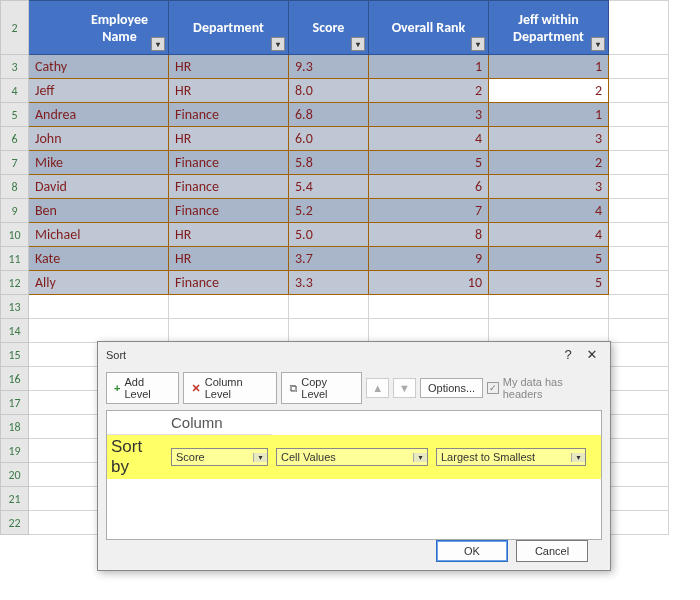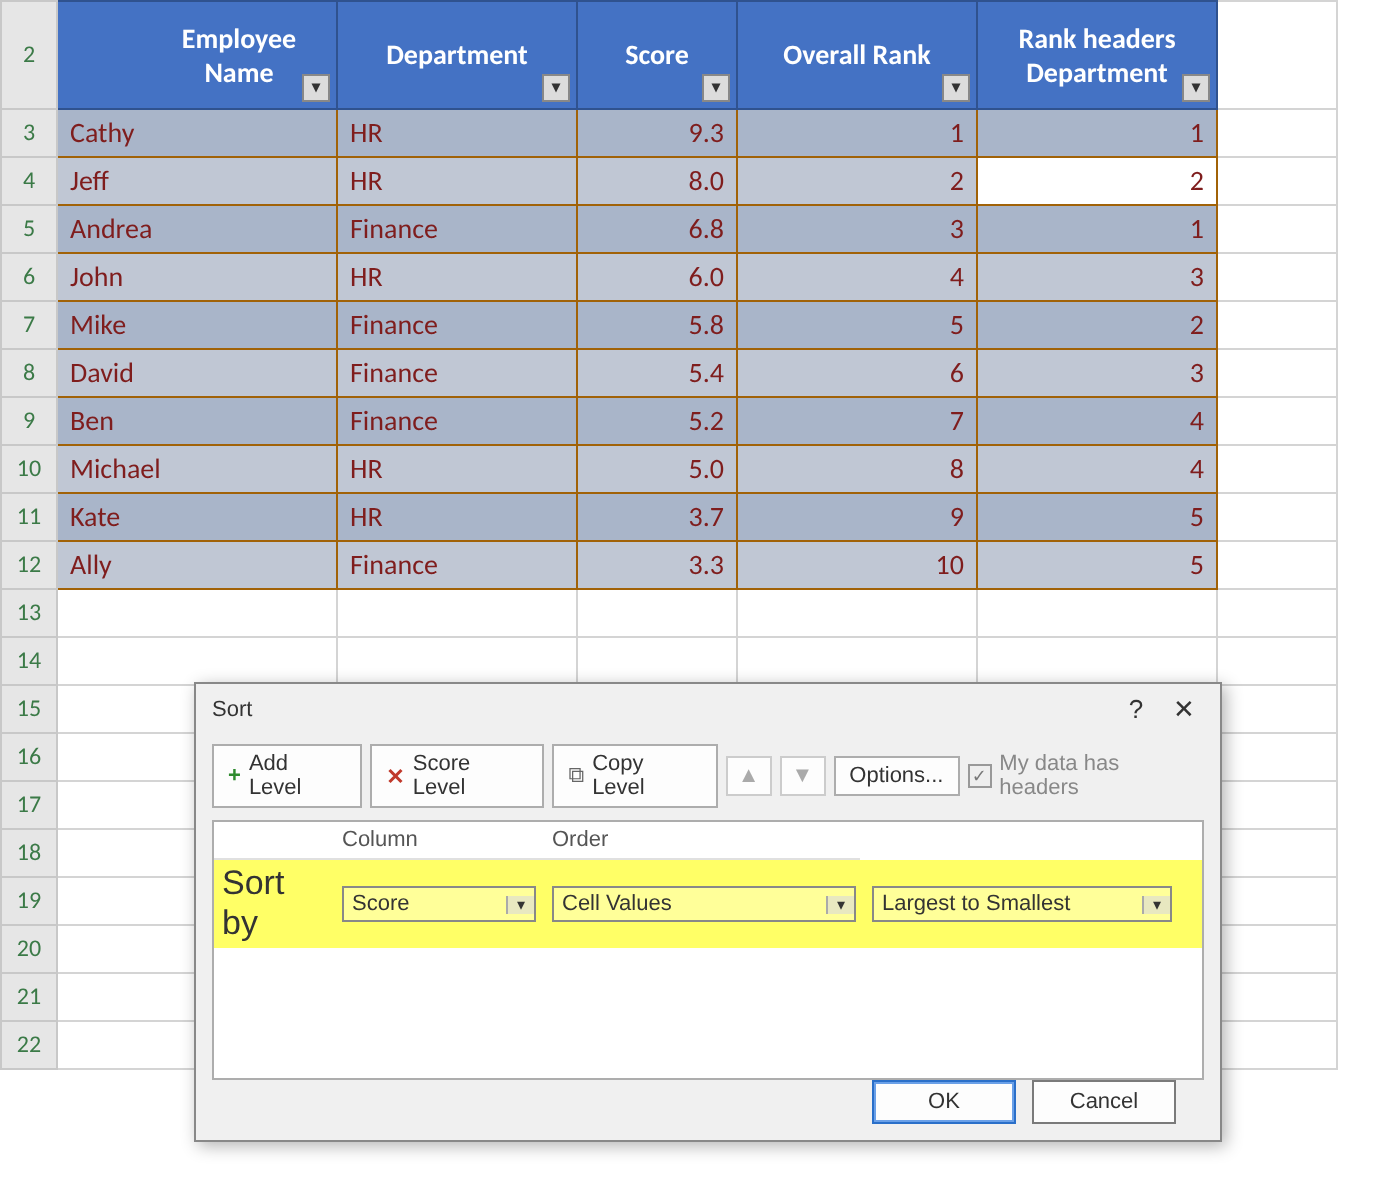--- a/index.html
+++ b/index.html
@@ -54,21 +54,21 @@
   .data-cell {
     border: 1px solid #a16207;
     padding: 2px 6px;
     height: 24px;
     color: #7f1d1d;
   }
   .row-a { background: #a9b5c9; }
   .row-b { background: #c0c7d4; }
   .sel-white { background: #fff !important; }
   .num { text-align: right; }
-  .score { text-align: right; }
+  .score { text-align: left; }
   .blank-cell {
     border: 1px solid #d4d4d4;
     background: #fff;
     height: 24px;
   }
 
   
   .dialog {
     position: absolute;
     left: 97px; top: 341px;
@@ -135,21 +135,21 @@
     background: #fff;
     border: 1px solid #adadad;
   }
   .sg-head, .sg-row {
     display: flex;
   }
   .sg-head > div {
     padding: 3px 4px;
     border-bottom: 1px solid #e0e0e0;
     color: #555;
-    font-size: 11px;
+    font-size: 15px;
   }
   .col-left { width: 60px; }
   .col-a { width: 105px; }
   .col-b { width: 160px; }
   .col-c { width: 158px; }
   .sg-row { background: #ffff66; }
   .sg-row > div {
     padding: 2px 4px;
     display: flex;
     align-items: center;
@@ -199,21 +199,21 @@
 
 <div class="sheet">
 <table class="grid">
   <tbody id="tbody">
         <tr>
           <td class="rowhead">2</td>
           <td class="hdr-cell" style="width: 140px; padding-left: 48px;"><span>Employee Name</span><div class="filter">▾</div></td>
           <td class="hdr-cell" style="width: 120px;"><span>Department</span><div class="filter">▾</div></td>
           <td class="hdr-cell" style="width: 80px;"><span>Score</span><div class="filter">▾</div></td>
           <td class="hdr-cell" style="width: 120px;"><span>Overall Rank</span><div class="filter">▾</div></td>
-          <td class="hdr-cell" style="width: 120px;"><span>Rank headers Department</span><div class="filter">▾</div></td>
+          <td class="hdr-cell" style="width: 120px;"><span>Jeff within Department</span><div class="filter">▾</div></td>
           <td class="blank-cell" style="width: 60px;"></td>
         </tr>
         <tr>
           <td class="rowhead">3</td>
           <td class="data-cell row-a ">Cathy</td>
           <td class="data-cell row-a ">HR</td>
           <td class="data-cell row-a score">9.3</td>
           <td class="data-cell row-a num">1</td>
           <td class="data-cell row-a num">1</td>
           <td class="blank-cell"></td>
@@ -399,39 +399,38 @@
     <span class="winbtn">?</span>
     <span class="winbtn">✕</span>
   </div>
   <div class="toolbar">
     <div class="tbtn">
         <span class="i-plus">+</span>
         <span>Add Level</span>
       </div>
     <div class="tbtn">
         <span class="i-x">✕</span>
-        <span>Score Level</span>
+        <span>Column Level</span>
       </div>
     <div class="tbtn">
         <span class="i-copy">⧉</span>
         <span>Copy Level</span>
       </div>
     <div class="tbtn icon-only disabled">▲</div>
     <div class="tbtn icon-only disabled">▼</div>
     <div class="tbtn">Options...</div>
     <div class="chkwrap">
       <div class="chkbox">✓</div>
       <span>My data has headers</span>
     </div>
   </div>
   <div class="sortgrid">
     <div class="sg-head">
       <div class="col-left"></div>
       <div class="col-a">Column</div>
-      <div class="col-c">Order</div>
     </div>
     <div class="sg-row">
       <div class="col-left label">Sort by</div>
       <div class="col-a">
         <div class="combo">
             <span>Score</span>
             <div class="drop">▾</div>
           </div>
       </div>
       <div class="col-b">

